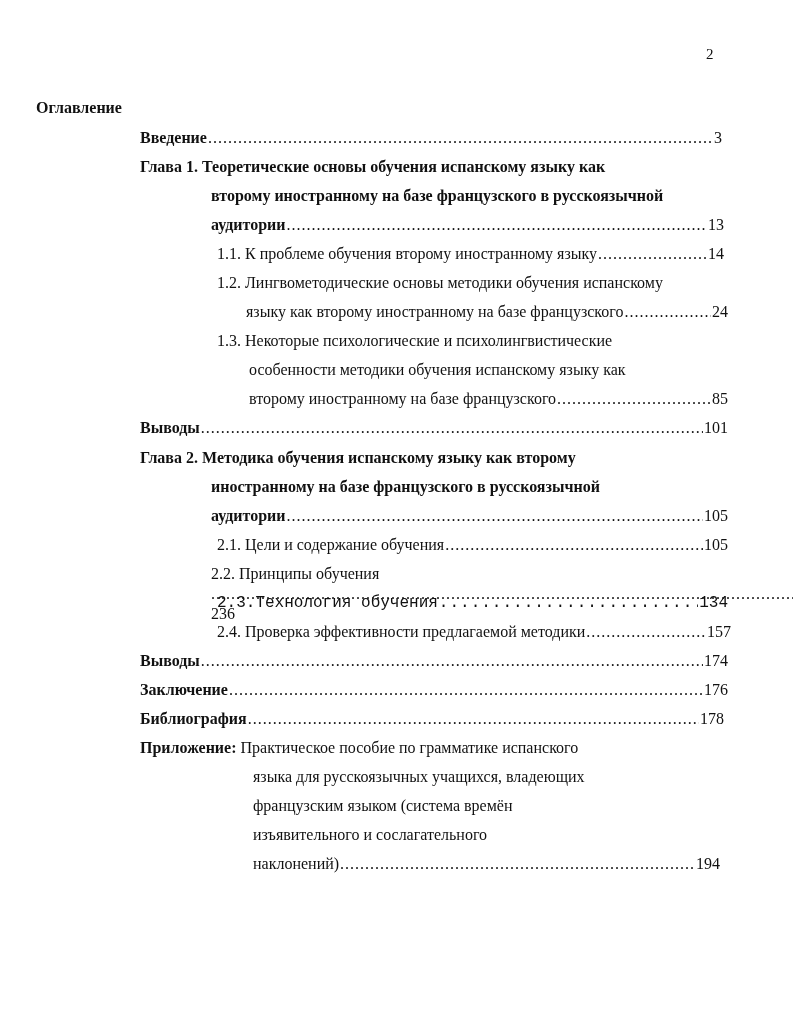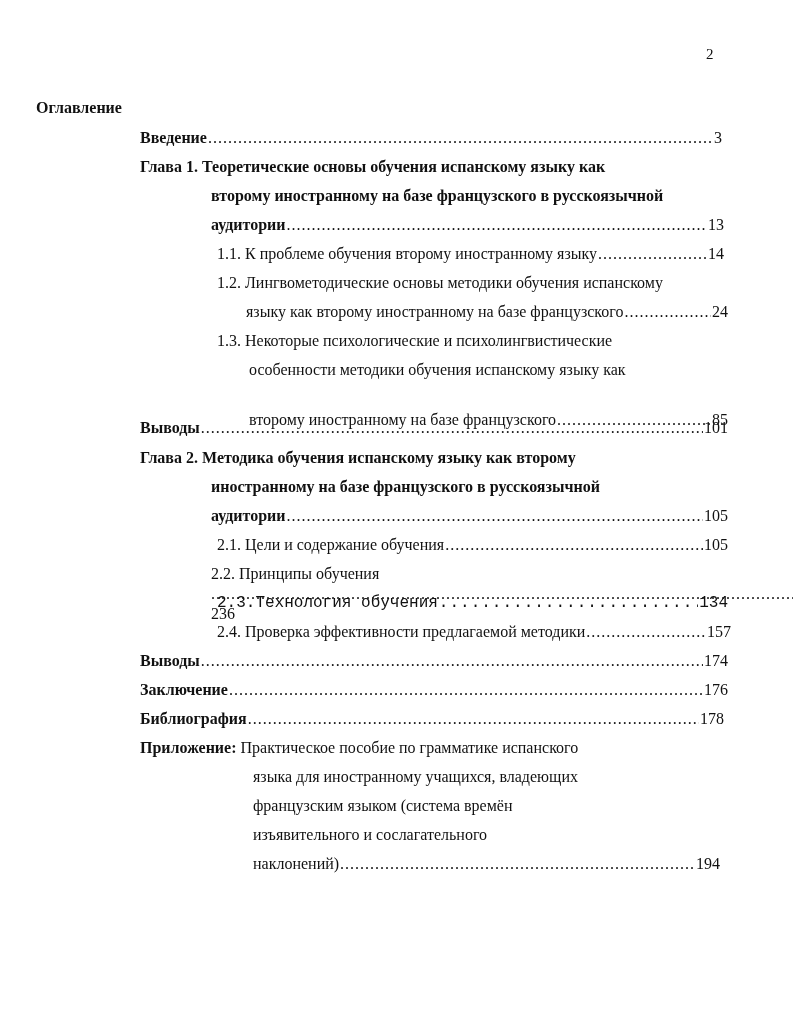--- a/index.html
+++ b/index.html
@@ -89,21 +89,21 @@
 
   <div class="line" style="left:204px; top:273px;">1.2. Лингвометодические основы методики обучения испанскому</div>
   <div class="line leader" style="left:233px; top:302px; width:482px;">
     <span>языку как второму иностранному на базе французского</span>
     <span class="dots"></span>
     <span class="pg">24</span>
   </div>
 
   <div class="line" style="left:204px; top:331px;">1.3. Некоторые психологические и психолингвистические</div>
   <div class="line" style="left:236px; top:360px;">особенности методики обучения испанскому языку как</div>
-  <div class="line leader" style="left:236px; top:410px; width:479px;">
+  <div class="line leader" style="left:236px; top:389px; width:479px;">
     <span>второму иностранному на базе французского</span>
     <span class="dots"></span>
     <span class="pg">85</span>
   </div>
 
   <div class="line leader b" style="left:127px; top:418px; width:588px;">
     <span>Выводы</span>
     <span class="dots"></span>
     <span class="pg">101</span>
   </div>
@@ -158,21 +158,21 @@
   <div class="line leader b" style="left:127px; top:709px; width:584px;">
     <span>Библиография</span>
     <span class="dots"></span>
     <span class="pg">178</span>
   </div>
 
   <div class="line" style="left:127px; top:738px;">
     <span class="b">Приложение:</span>
     <span>Практическое пособие по грамматике испанского</span>
   </div>
-  <div class="line" style="left:240px; top:767px;">языка для иностранному учащихся, владеющих</div>
+  <div class="line" style="left:240px; top:767px;">языка для русскоязычных учащихся, владеющих</div>
   <div class="line" style="left:240px; top:796px;">французским языком (система времён</div>
   <div class="line" style="left:240px; top:825px;">изъявительного и сослагательного</div>
   <div class="line leader" style="left:240px; top:854px; width:467px;">
     <span>наклонений)</span>
     <span class="dots"></span>
     <span class="pg">194</span>
   </div>
 
 </div>
 

